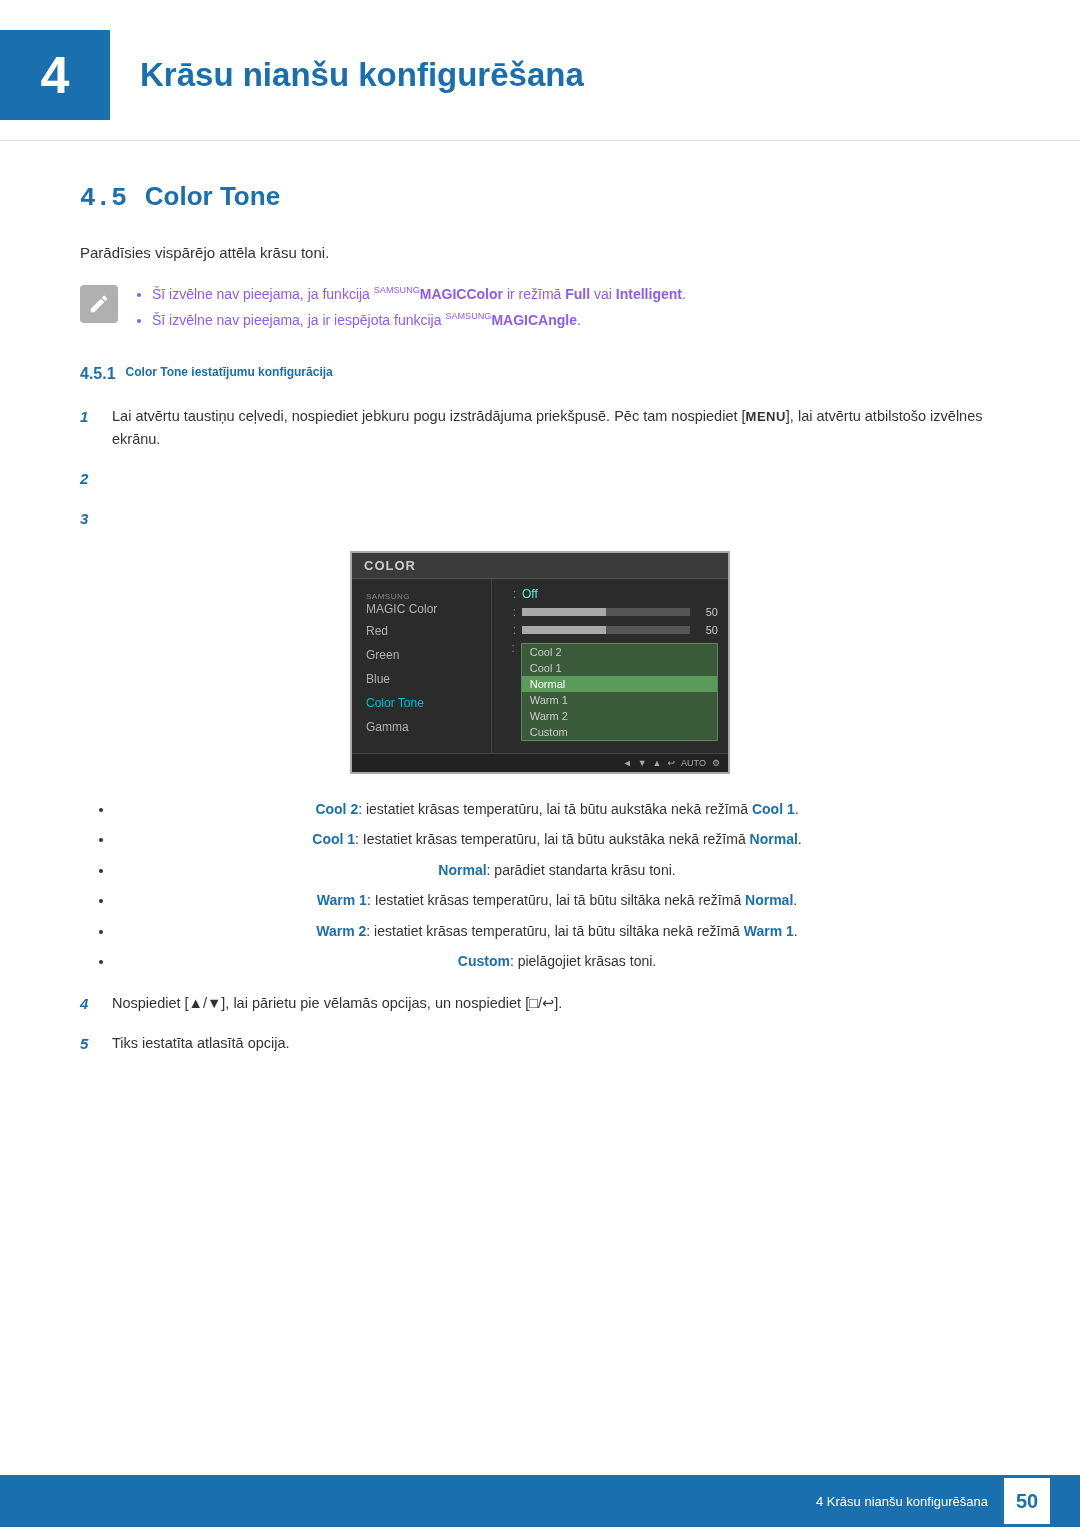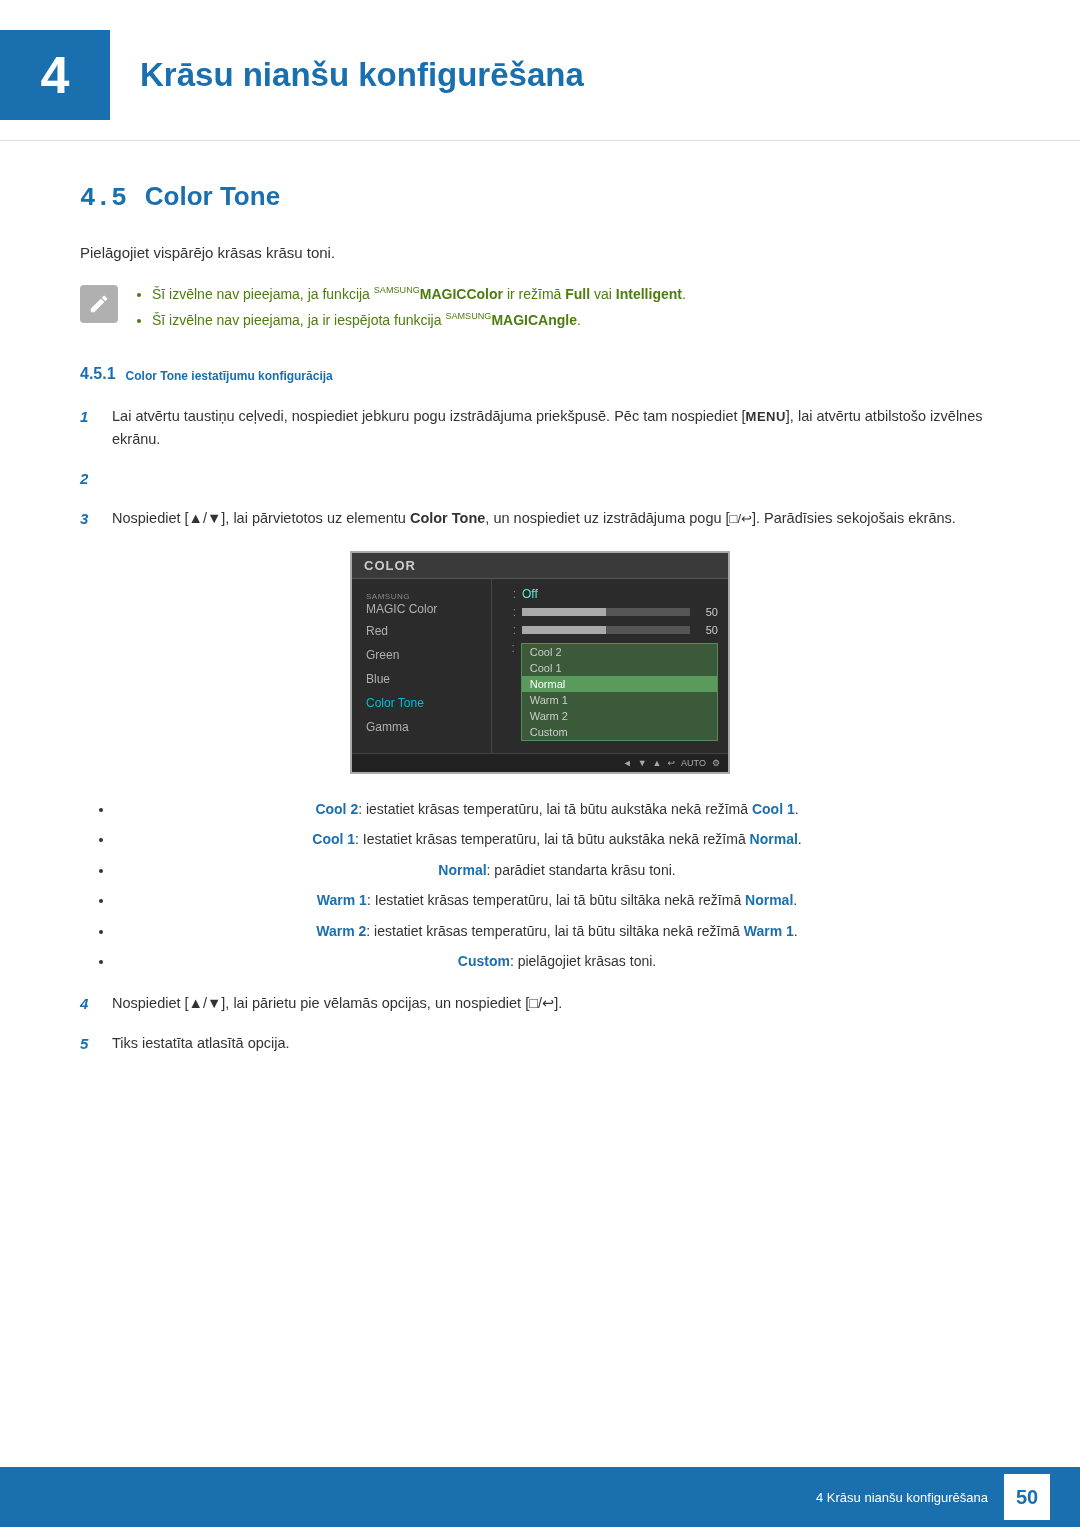--- a/index.html
+++ b/index.html
@@ -84,27 +84,27 @@
       background: #b0b0b0;
       border-radius: 4px;
       display: flex;
       align-items: center;
       justify-content: center;
       margin-right: 16px;
       flex-shrink: 0;
       margin-top: 2px;
     }
     .note-icon svg { width: 22px; height: 22px; }
-    .note-lines { list-style: disc; padding-left: 18px; font-size: 14px; line-height: 1.7; color: #4d7c0f; }
+    .note-lines { list-style: disc; padding-left: 18px; font-size: 14px; line-height: 1.7; color: #8b5cf6; }
     .note-lines li { margin-bottom: 2px; }
 
     
     .subsection-heading {
       display: flex;
-      align-items: flex-end;
+      align-items: flex-start;
       margin-bottom: 22px;
       margin-top: 10px;
     }
     .subsection-number {
       font-size: 16px;
       font-weight: bold;
       color: #1a6faf;
       margin-right: 10px;
     }
     .subsection-title {
@@ -286,21 +286,21 @@
     .footer {
       position: absolute;
       bottom: 0;
       left: 0;
       right: 0;
       background: #1a6faf;
       display: flex;
       align-items: center;
       justify-content: flex-end;
       padding: 10px 30px;
-      height: 60px;
+      height: 52px;
     }
     .footer-text {
       color: #fff;
       font-size: 13px;
       margin-right: 16px;
     }
     .footer-num {
       background: #fff;
       color: #1a6faf;
       font-size: 20px;
@@ -333,21 +333,21 @@
   <div class="chapter-title">Krāsu nianšu konfigurēšana</div>
 </div>
 
 <div class="content">
 
   <div class="section-heading">
     <span class="section-number">4.5</span>
     <span class="section-title">Color Tone</span>
   </div>
 
-  <p class="description">Pielāgojiet vispārējo krāsas krāsu toni.</p>
+  <p class="description">Parādīsies vispārējo attēla krāsu toni.</p>
 
   <div class="note-box">
     <div class="note-icon">
       <svg viewBox="0 0 24 24" fill="white">
         <path d="M3 17.25V21h3.75L17.81 9.94l-3.75-3.75L3 17.25zM20.71 7.04c.39-.39.39-1.02 0-1.41l-2.34-2.34c-.39-.39-1.02-.39-1.41 0l-1.83 1.83 3.75 3.75 1.83-1.83z"></path>
       </svg>
     </div>
     <ul class="note-lines">
       <li>
         Šī izvēlne nav pieejama, ja funkcija <sup>SAMSUNG</sup><span class="inline-bold">MAGIC</span><span class="inline-bold">Color</span> ir režīmā <span class="inline-bold">Full</span> vai <span class="inline-bold">Intelligent</span>.
@@ -369,24 +369,20 @@
       <span class="step-text">
         Lai atvērtu taustiņu ceļvedi, nospiediet jebkuru pogu izstrādājuma priekšpusē. Pēc tam nospiediet
         [<span class="kbd">MENU</span>], lai atvērtu atbilstošo izvēlnes ekrānu.
       </span>
     </li>
     <li class="step">
       <span class="step-num">2</span>
     </li>
     <li class="step">
       <span class="step-num">3</span>
-      <span class="step-text">
-        Nospiediet [▲/▼], lai pārvietotos uz elementu <span class="inline-bold">Color Tone</span>, un nospiediet uz izstrādājuma pogu
-        [<span class="bracket-symbol">□/↩</span>]. Parādīsies sekojošais ekrāns.
-      </span>
     </li>
   </ol>
 
   <div class="screen-mockup-container">
     <div class="screen-mockup">
       <div class="screen-header">COLOR</div>
       <div class="screen-body">
 
         <div class="screen-left-menu">
           <div class="menu-item samsung-magic">

